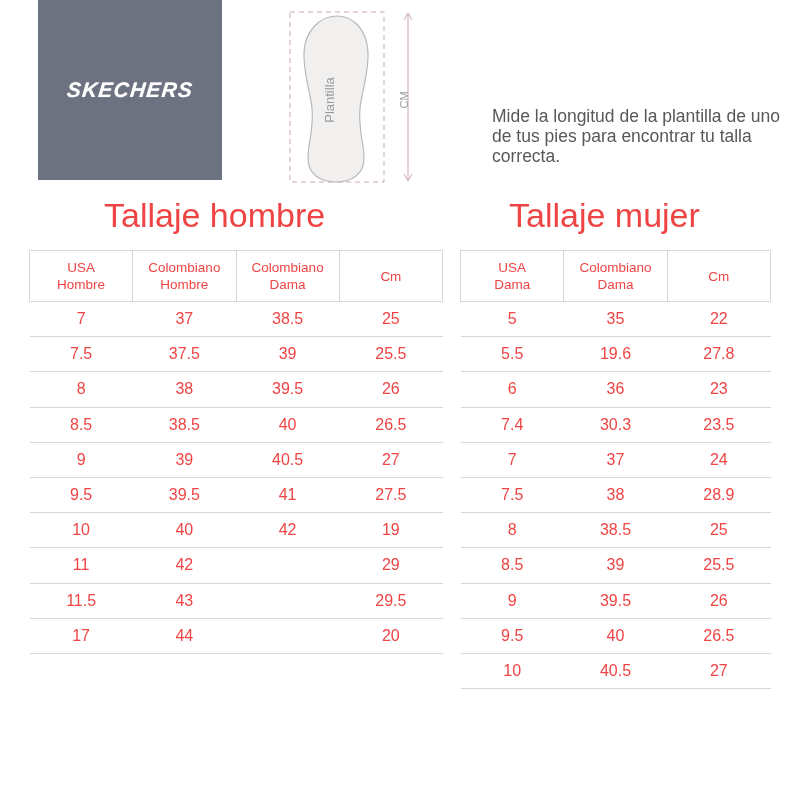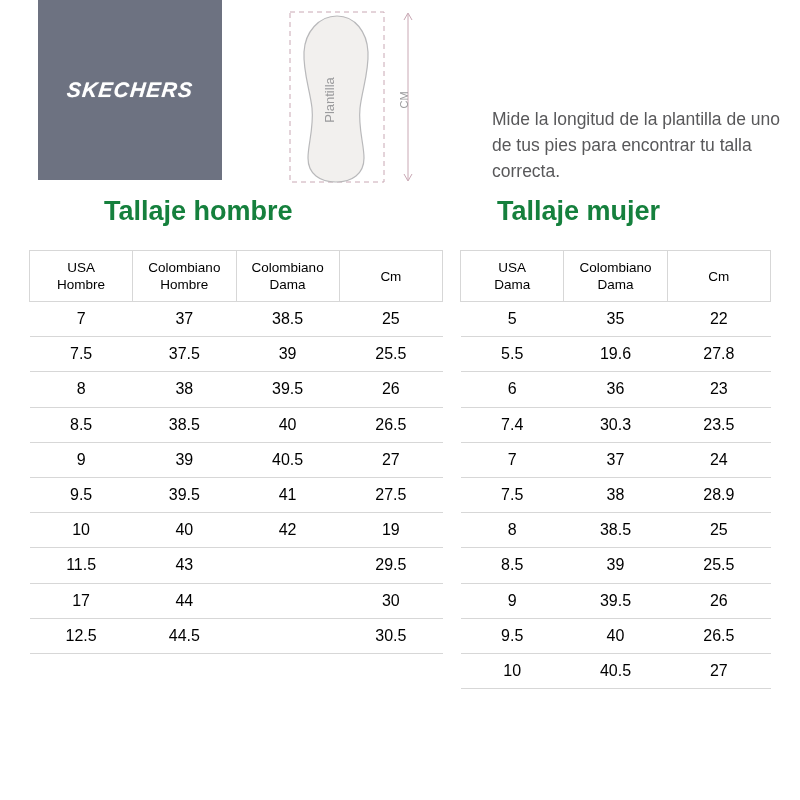--- a/index.html
+++ b/index.html
@@ -53,50 +53,50 @@
     height: 186px;
   }
   .insole-wrap svg { display: block; }
 
   .intro-text {
     position: absolute;
     left: 492px;
     top: 106px;
     width: 290px;
     font-size: 17.5px;
-    line-height: 26px;
+    line-height: 20px;
     color: #58585a;
   }
 
   
   .titles {
     position: relative;
     height: 46px;
   }
   .title {
     position: absolute;
-    font-size: 27px;
-    color: #15803d;
-    font-weight: bold;
+    font-size: 34px;
+    color: #ef4444;
+    font-weight: normal;
     top: 0;
   }
   .title.men { left: 104px; }
-  .title.women { left: 497px; text-align: right; }
+  .title.women { left: 509px; text-align: right; }
 
   
   .tables {
     position: absolute;
     top: 250px;
     left: 0;
     width: 800px;
   }
   table {
     border-collapse: collapse;
     font-size: 15.5px;
-    color: #000000;
+    color: #ef4444;
   }
   table.men {
     position: absolute;
     left: 29px;
     top: 0;
     width: 414px;
   }
   table.women {
     position: absolute;
     left: 460px;
@@ -238,36 +238,36 @@
           <td>41</td>
           <td>27.5</td>
         </tr>
       <tr>
           <td>10</td>
           <td>40</td>
           <td>42</td>
           <td>19</td>
         </tr>
       <tr>
+          <td>11</td>
+          <td>42</td>
+          <td></td>
+          <td>29</td>
+        </tr>
+      <tr>
           <td>11.5</td>
           <td>43</td>
           <td></td>
           <td>29.5</td>
         </tr>
       <tr>
           <td>17</td>
           <td>44</td>
           <td></td>
-          <td>30</td>
-        </tr>
-      <tr>
-          <td>12.5</td>
-          <td>44.5</td>
-          <td></td>
-          <td>30.5</td>
+          <td>20</td>
         </tr>
     </tbody>
   </table>
 
   <table class="women">
     <colgroup>
         <col class="w1">
         <col class="w2">
         <col class="w3">
       </colgroup>

